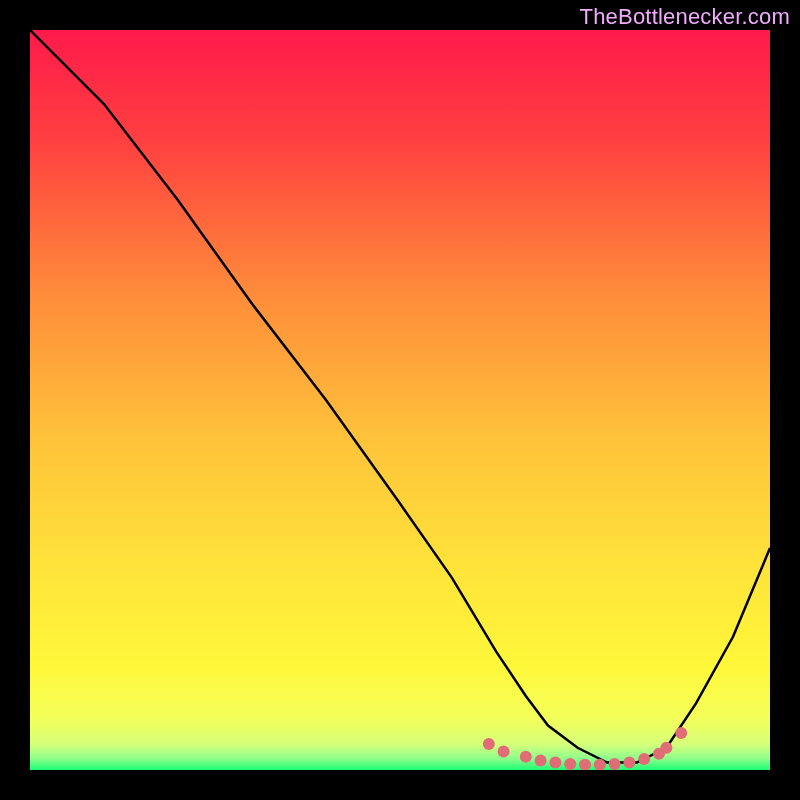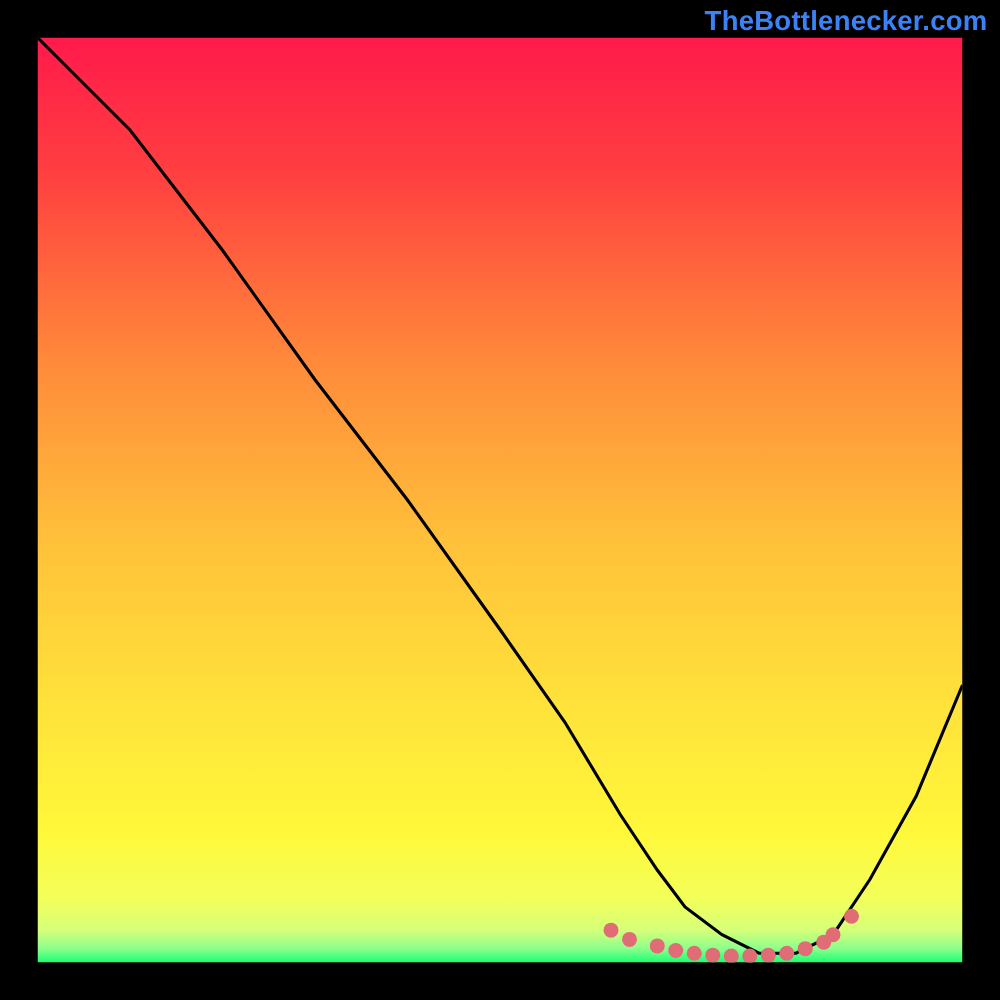--- a/index.html
+++ b/index.html
@@ -14,23 +14,23 @@
   .container {
     position: relative;
     width: 800px;
     height: 800px;
     background: #000;
   }
   .watermark {
     position: absolute;
     top: 4px;
     right: 10px;
-    color: #3b82f6;
+    color: #f0abfc;
     font-size: 22px;
-    font-weight: bold;
+    font-weight: normal;
     letter-spacing: 0.2px;
     z-index: 10;
   }
   .plot-frame {
     position: absolute;
     left: 30px;
     top: 30px;
     width: 740px;
     height: 740px;
     box-sizing: border-box;

